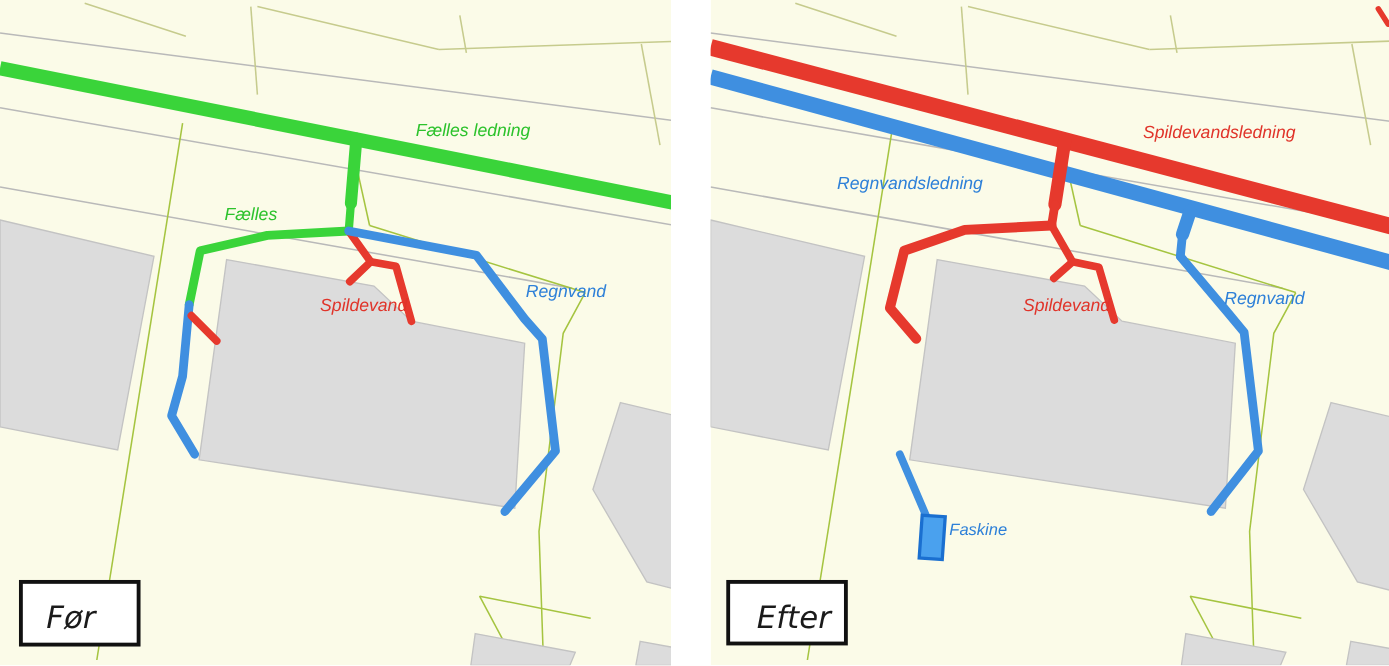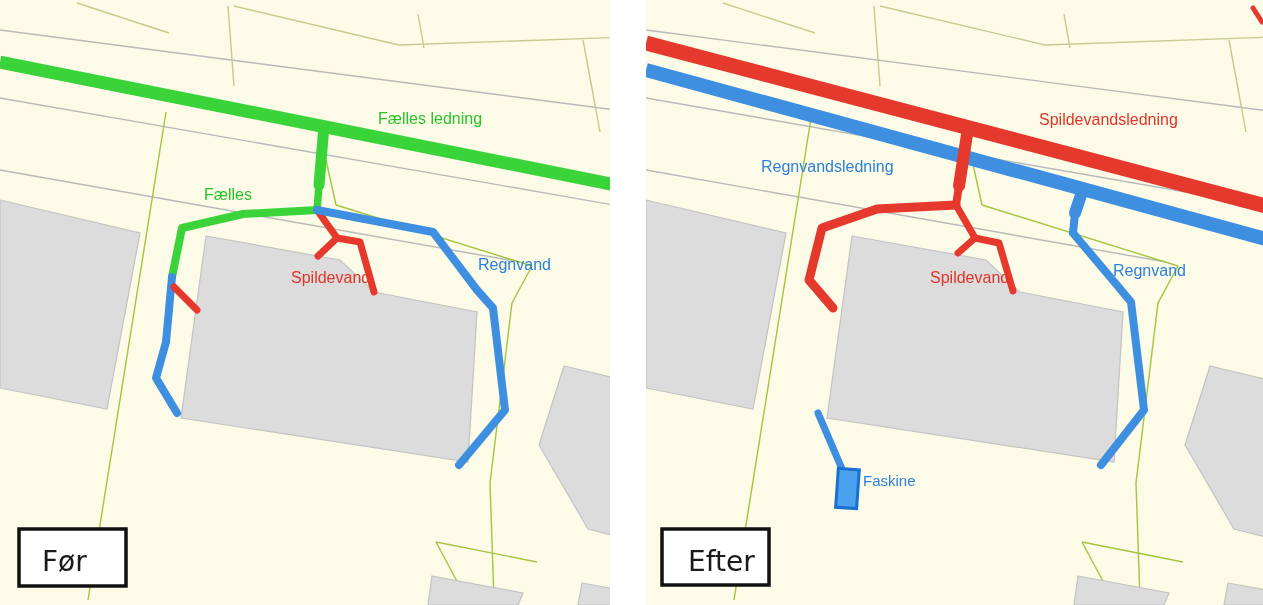--- a/index.html
+++ b/index.html
@@ -3,20 +3,21 @@
 <meta charset="utf-8">
 <style>
   html, body { margin: 0; padding: 0; background: #ffffff; }
   .canvas {
     position: relative;
     width: 1263px;
     height: 605px;
     background: var(--c-panel_gap, #ffffff);
     overflow: hidden;
     font-family: "Liberation Sans", sans-serif;
+    font-style: italic;
   }
   .panel { position: absolute; top: 0; height: 605px; display: block; }
   .panel-left  { left: 0;     width: 610px; }
   .panel-right { left: 646px; width: 617px; }
 
   .map-bg        { fill: var(--c-bg, #fbfbe8); }
   .road          { stroke: var(--c-road, #b9b9b9); stroke-width: 1.4; fill: none; }
   .parcel-dull   { stroke: var(--c-parcel_dull, #c6cb8d); stroke-width: 1.4; fill: none; }
   .parcel-bright { stroke: var(--c-parcel_bright, #a5c440); stroke-width: 1.4; fill: none; }
   .building      { fill: var(--c-building, #dcdcdc); stroke: var(--c-building_stroke, #c3c3c3); stroke-width: 1.2; }

